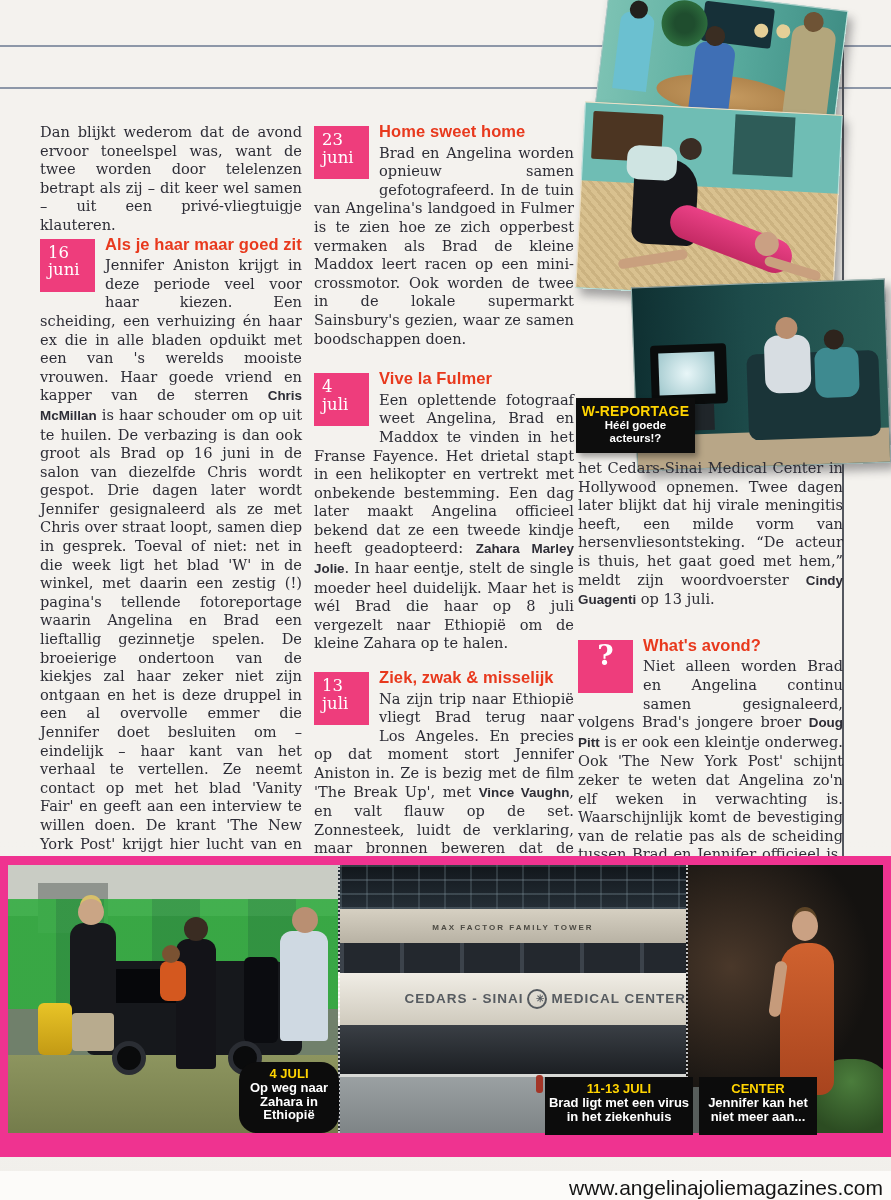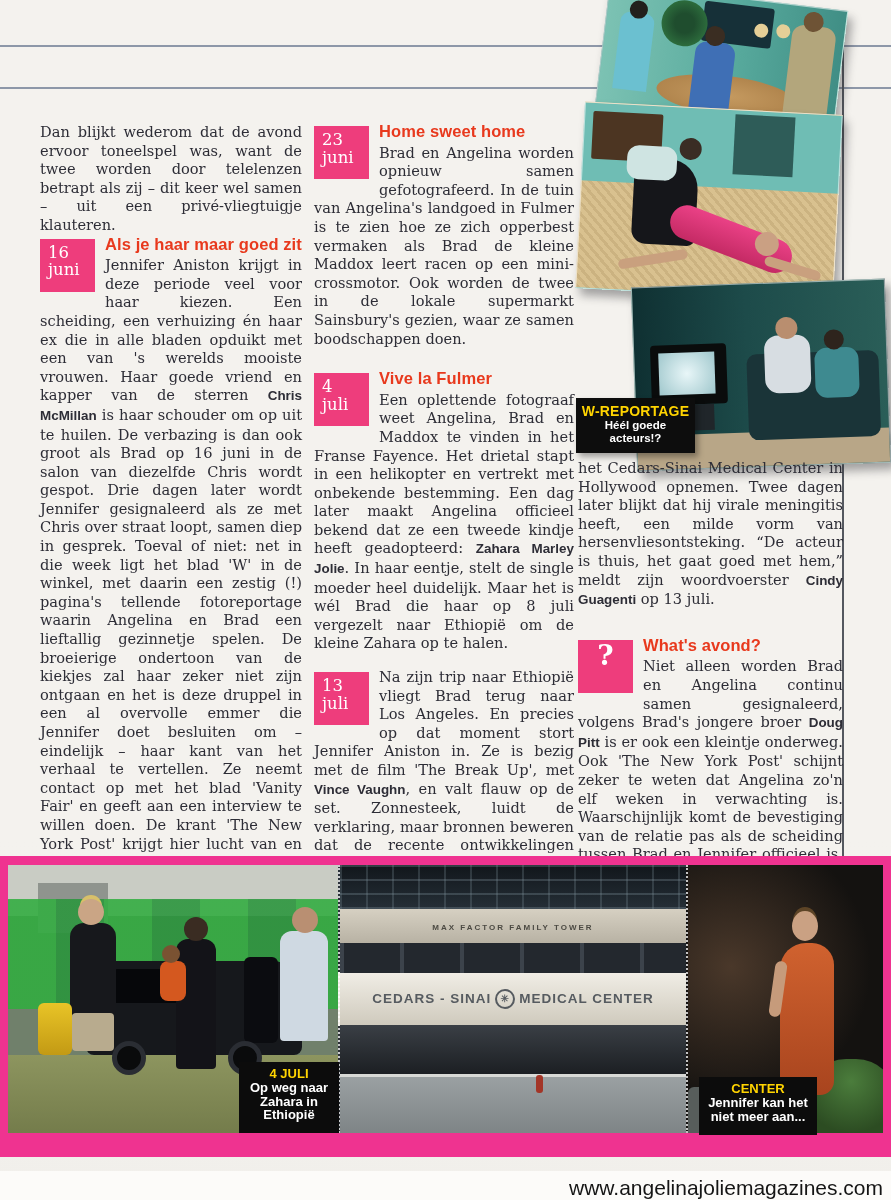--- a/index.html
+++ b/index.html
@@ -50,36 +50,36 @@
   #bphoto2{left:338px;width:348px;border-left:2px dotted rgba(255,255,255,.75);box-sizing:border-box;
            background:linear-gradient(#2a323a 0 22%, #23282e 22% 40%, #efece4 40% 60%, #2a2f35 60%);}
   #bphoto3{left:686px;width:197px;border-left:2px dotted rgba(255,255,255,.75);box-sizing:border-box;
            background:radial-gradient(circle at 22% 38%,#4a382a,#141210 62%);}
   #bphoto1{background:linear-gradient(#c9ccc4 0 13%,#b4bab0 13% 19%,#70806b 19%);}
 
   .cap{position:absolute;background:#0c0c0c;text-align:center;color:#fff;z-index:6;
        font-family:"Liberation Sans",sans-serif;font-weight:bold;}
   .cap .cd{color:var(--caption-yellow,#ffd400);font-size:13px;padding-top:4px;}
   .cap .cl{font-size:13px;line-height:13.5px;}
-  #cap1{left:239px;top:206px;width:100px;height:71px;}
+  #cap1{left:239px;top:206px;width:100px;height:71px;border-radius:18px;}
   #cap2{left:545px;top:221px;width:148px;height:58px;}
   #cap3{left:699px;top:221px;width:118px;height:58px;}
 
   
   .glass{left:0;top:0;right:0;height:58px;
          background:repeating-linear-gradient(90deg,rgba(130,150,160,.25) 0 2px,transparent 2px 26px),
                     repeating-linear-gradient(0deg,rgba(130,150,160,.3) 0 2px,transparent 2px 14px),
                     linear-gradient(#11161b,#2c3740);}
   .stone{left:0;top:44px;right:0;height:34px;background:linear-gradient(#d6d0c2,#b8b2a4);
          color:#4c4a43;font-family:"Liberation Sans",sans-serif;font-weight:bold;font-size:8px;
          letter-spacing:2px;text-align:center;line-height:38px;}
   .slots{left:0;top:78px;right:0;height:30px;
          background:repeating-linear-gradient(90deg,#3c434b 0 4px,#23282e 4px 60px),linear-gradient(#23282e,#3c434b);}
   .wband{left:0;top:108px;right:0;height:52px;background:linear-gradient(#f0ede5,#cfcabd);
-         text-align:center;line-height:52px;color:#565b60;font-family:"Liberation Sans",sans-serif;
+         text-align:right;line-height:52px;color:#565b60;font-family:"Liberation Sans",sans-serif;
          font-weight:bold;font-size:13.5px;letter-spacing:1px;}
   .wband .logo{display:inline-block;width:16px;height:16px;line-height:16px;border:2px solid #565b60;
          border-radius:50%;font-size:10px;vertical-align:middle;margin:0 4px;}
   .entr{left:0;top:160px;right:0;bottom:56px;background:linear-gradient(#3a3f45,#1a1d21);}
   .road{left:0;bottom:0;right:0;height:56px;background:linear-gradient(#9aa0a2,#7e8486);border-top:3px solid #d8d9d6;}
 
   
   #footer{position:absolute;left:0;top:1157px;width:891px;height:43px;background:#fcfbf9;z-index:5;margin-top:14px;}
   #watermark{position:absolute;right:8px;top:5px;font-family:"Liberation Sans",sans-serif;
              font-size:21px;color:#151515;}
@@ -165,20 +165,21 @@
         <span>juli</span>
       </div>
       <h3 class="head">Vive la Fulmer</h3>
       <p class="body">Een oplettende fotograaf weet Angelina, Brad en Maddox te vinden in het Franse Fayence. Het drietal stapt in een helikopter en vertrekt met onbekende bestemming. Een dag later maakt Angelina officieel bekend dat ze een tweede kindje heeft geadopteerd: <b class="bn">Zahara Marley Jolie</b>. In haar eentje, stelt de single moeder heel duidelijk. Maar het is wél Brad die haar op 8 juli vergezelt naar Ethiopië om de kleine Zahara op te halen.</p>
     </div>
     <div class="section">
       <div class="badge">
         <span>13</span>
         <span>juli</span>
       </div>
+      <h3 class="head">Ziek, zwak &amp; misselijk</h3>
       <p class="body">Na zijn trip naar Ethiopië vliegt Brad terug naar Los Angeles. En precies op dat moment stort Jennifer Aniston in. Ze is bezig met de film 'The Break Up', met <b class="bn">Vince Vaughn</b>, en valt flauw op de set. Zonnesteek, luidt de verklaring, maar bronnen beweren dat de recente ontwikkelingen rond haar ex en zijn nieuwe 'gezinnetje' haar te veel zijn geworden. Op maandag 11 juli wordt ook Brad ziek. Hij voelt zich niet lekker en laat zich met griepverschijnselen in</p>
     </div>
   </div>
 
   <div class="col" id="col3">
     <p class="body" style="margin-bottom:26px;">het Cedars-Sinai Medical Center in Hollywood opnemen. Twee dagen later blijkt dat hij virale meningitis heeft, een milde vorm van hersenvliesontsteking. “De acteur is thuis, het gaat goed met hem,” meldt zijn woordvoerster <b class="bn">Cindy Guagenti</b> op 13 juli.</p>
     <div class="section">
       <div class="badge q">
         <span>?</span>
       </div>
@@ -229,20 +230,25 @@
       <div class="ph-el" style="left:104px;top:46px;width:26px;height:30px;background:#caa183;border-radius:50%;box-shadow:0 -5px 0 -1px #5d4426;"></div>
       <div class="ph-el" style="left:84px;top:96px;width:12px;height:56px;background:#c69b7b;border-radius:6px;transform:rotate(8deg);"></div>
     </div>
 
     <div class="cap" id="cap1">
       <div class="cd">4 JULI</div>
       <div class="cl">Op weg naar</div>
       <div class="cl">Zahara in</div>
       <div class="cl">Ethiopië</div>
     </div>
+    <div class="cap" id="cap2">
+      <div class="cd">11-13 JULI</div>
+      <div class="cl">Brad ligt met een virus</div>
+      <div class="cl">in het ziekenhuis</div>
+    </div>
     <div class="cap" id="cap3">
       <div class="cd">CENTER</div>
       <div class="cl">Jennifer kan het</div>
       <div class="cl">niet meer aan...</div>
     </div>
   </div>
 
   <div id="footer">
     <div id="watermark">www.angelinajoliemagazines.com</div>
   </div>

